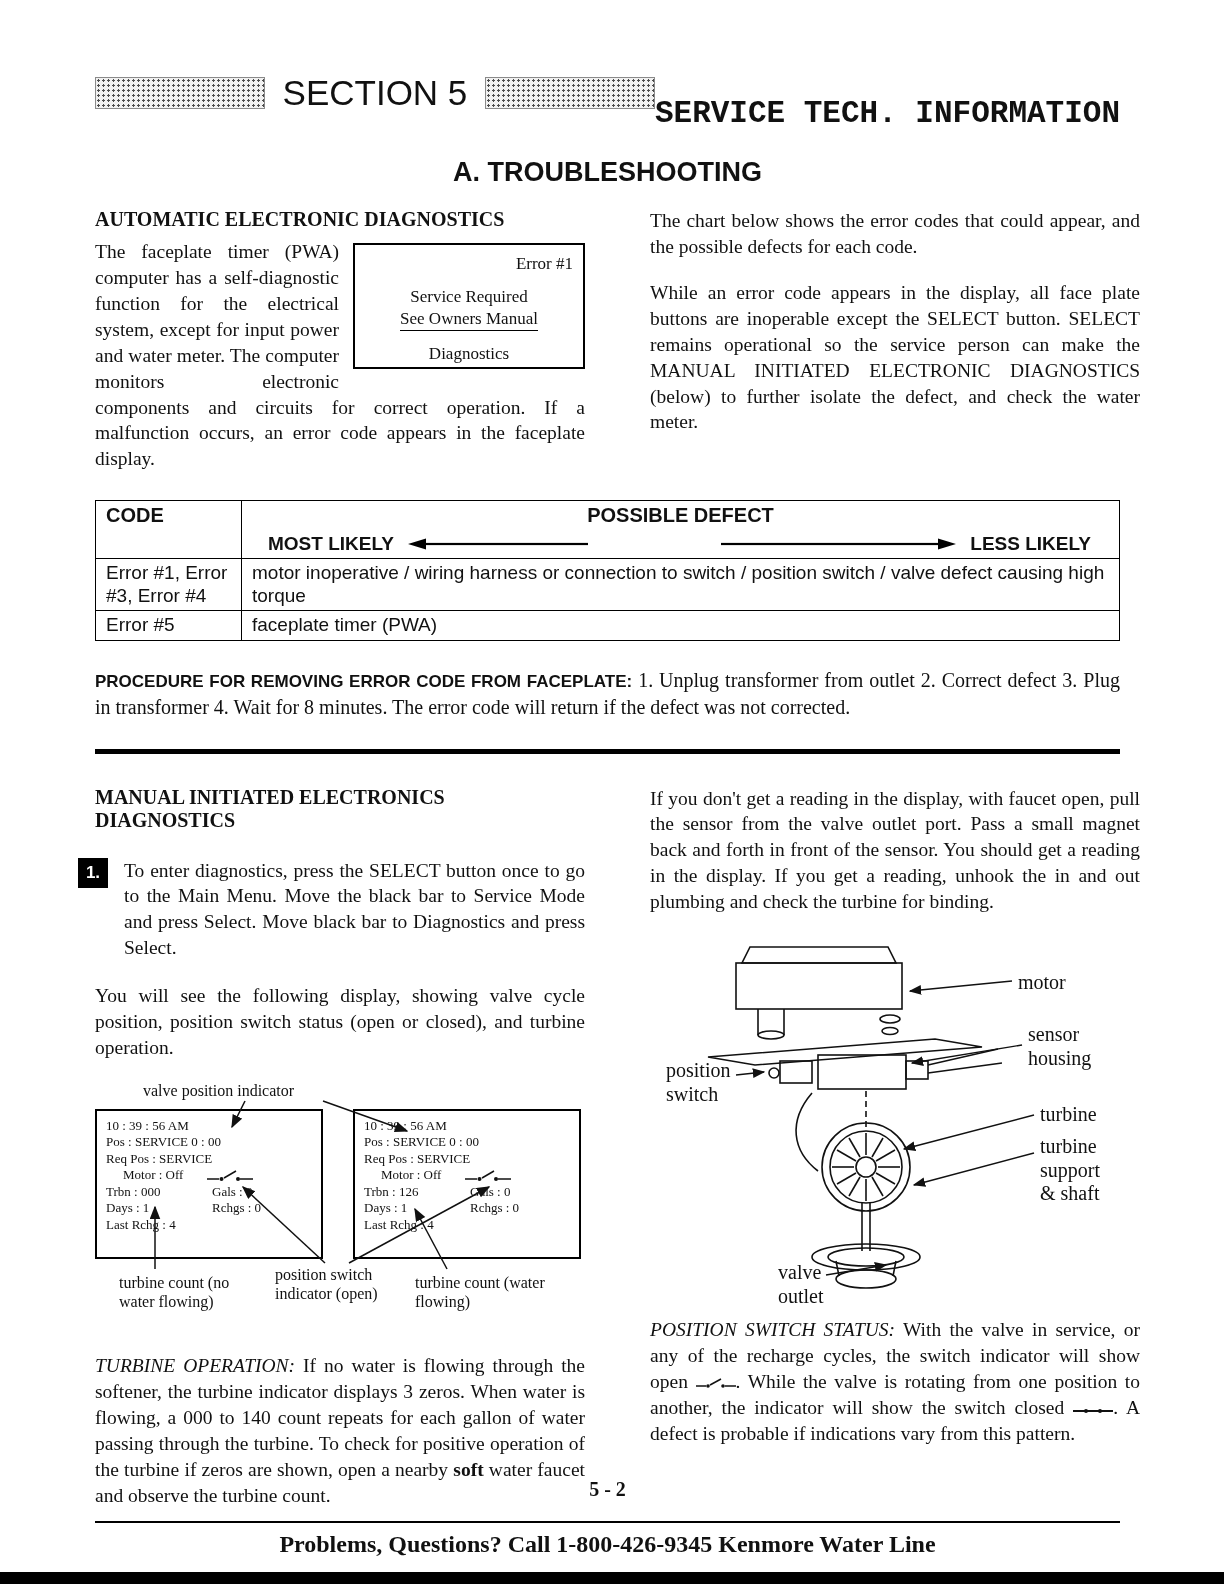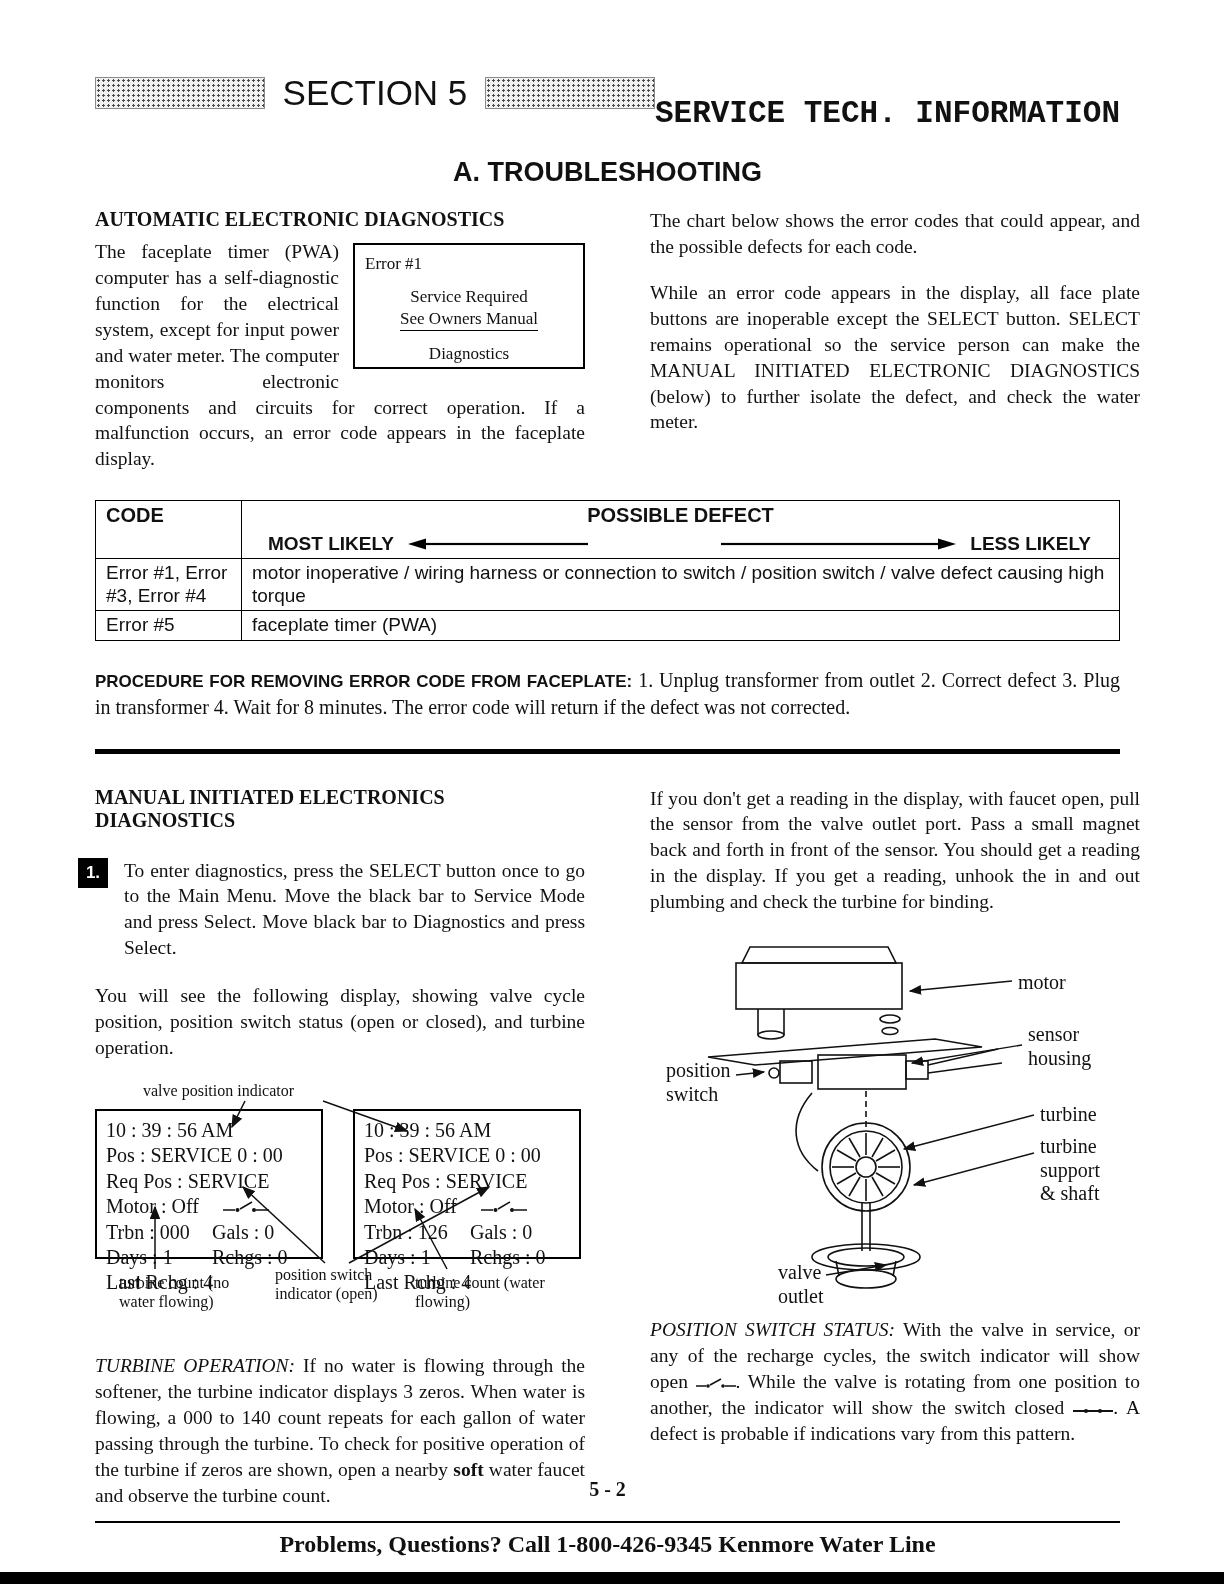--- a/index.html
+++ b/index.html
@@ -28,21 +28,21 @@
   .col { width:490px; flex:0 0 490px; }
 
   .serif-head { font-weight:bold; font-size:20px; margin:0 0 8px; }
   .pre { white-space:pre-line; }
   .para { font-size:19.5px; line-height:1.33; text-align:justify; margin:0 0 20px; }
 
   .error-box {
     float:right; width:232px; height:126px; border:2px solid #000;
     margin:4px 0 8px 14px; padding:8px 10px; font-size:17px; text-align:center; line-height:1.25;
   }
-  .eb-title { text-align:left; margin-bottom:12px; }
+  .eb-title { text-align:right; margin-bottom:12px; }
   .eb-underline { display:inline-block; border-bottom:1.5px solid #000; padding-bottom:1px; }
   .eb-diag { margin-top:12px; }
 
   
   table.defect-table { border-collapse:collapse; width:100%; margin-top:8px; font-family:"Liberation Sans", sans-serif; font-size:19px; }
   table.defect-table td { border:1.5px solid #000; padding:3px 10px; vertical-align:top; }
   td.code-head { width:146px; vertical-align:bottom; font-weight:bold; font-size:20px; padding-bottom:6px; }
   td.pd-head { border-bottom:none !important; text-align:center; font-weight:bold; font-size:20px; padding-top:8px; }
   td.likely-cell { border-top:none !important; padding:2px 0 8px;font-weight:bold; }
   .likely-flex { display:flex; align-items:center; gap:14px; padding:0 18px 0 16px; }
@@ -62,26 +62,26 @@
     font-family:"Liberation Sans", sans-serif; font-weight:bold; font-size:17px;
     display:flex; align-items:center; justify-content:center;
   }
   .step-text { flex:1; font-size:19.5px; line-height:1.33; text-align:justify; }
 
   
   .displays { position:relative; height:254px; margin-top:8px; }
   .callout { position:absolute; font-size:16px; line-height:1.2; }
   .vbox {
     position:absolute; width:228px; height:150px; border:2px solid #000;
-    padding:7px 9px; font-size:20px; line-height:1.27; background:transparent;
+    padding:7px 9px; font-size:13px; line-height:1.27; background:transparent;
   }
   .vl { white-space:nowrap; }
   .vl.two { display:flex; }
   .vl.two span:first-child { width:106px; }
-  .motor-line { display:flex; align-items:center; }
+  .motor-line { display:flex; align-items:center;margin-left:17px; }
   .sw-inline { margin-left:24px; }
   .overlay { position:absolute; left:0; top:0; pointer-events:none; }
 
   
   .diagram-wrap { position:relative; width:490px; height:372px; margin:2px 0 10px; }
   .diagram { position:absolute; left:0; top:0; }
   .dlabel { position:absolute; font-size:20px; line-height:1.18; white-space:pre-line; }
 
   .inline-sw { vertical-align:-2px; }
 

